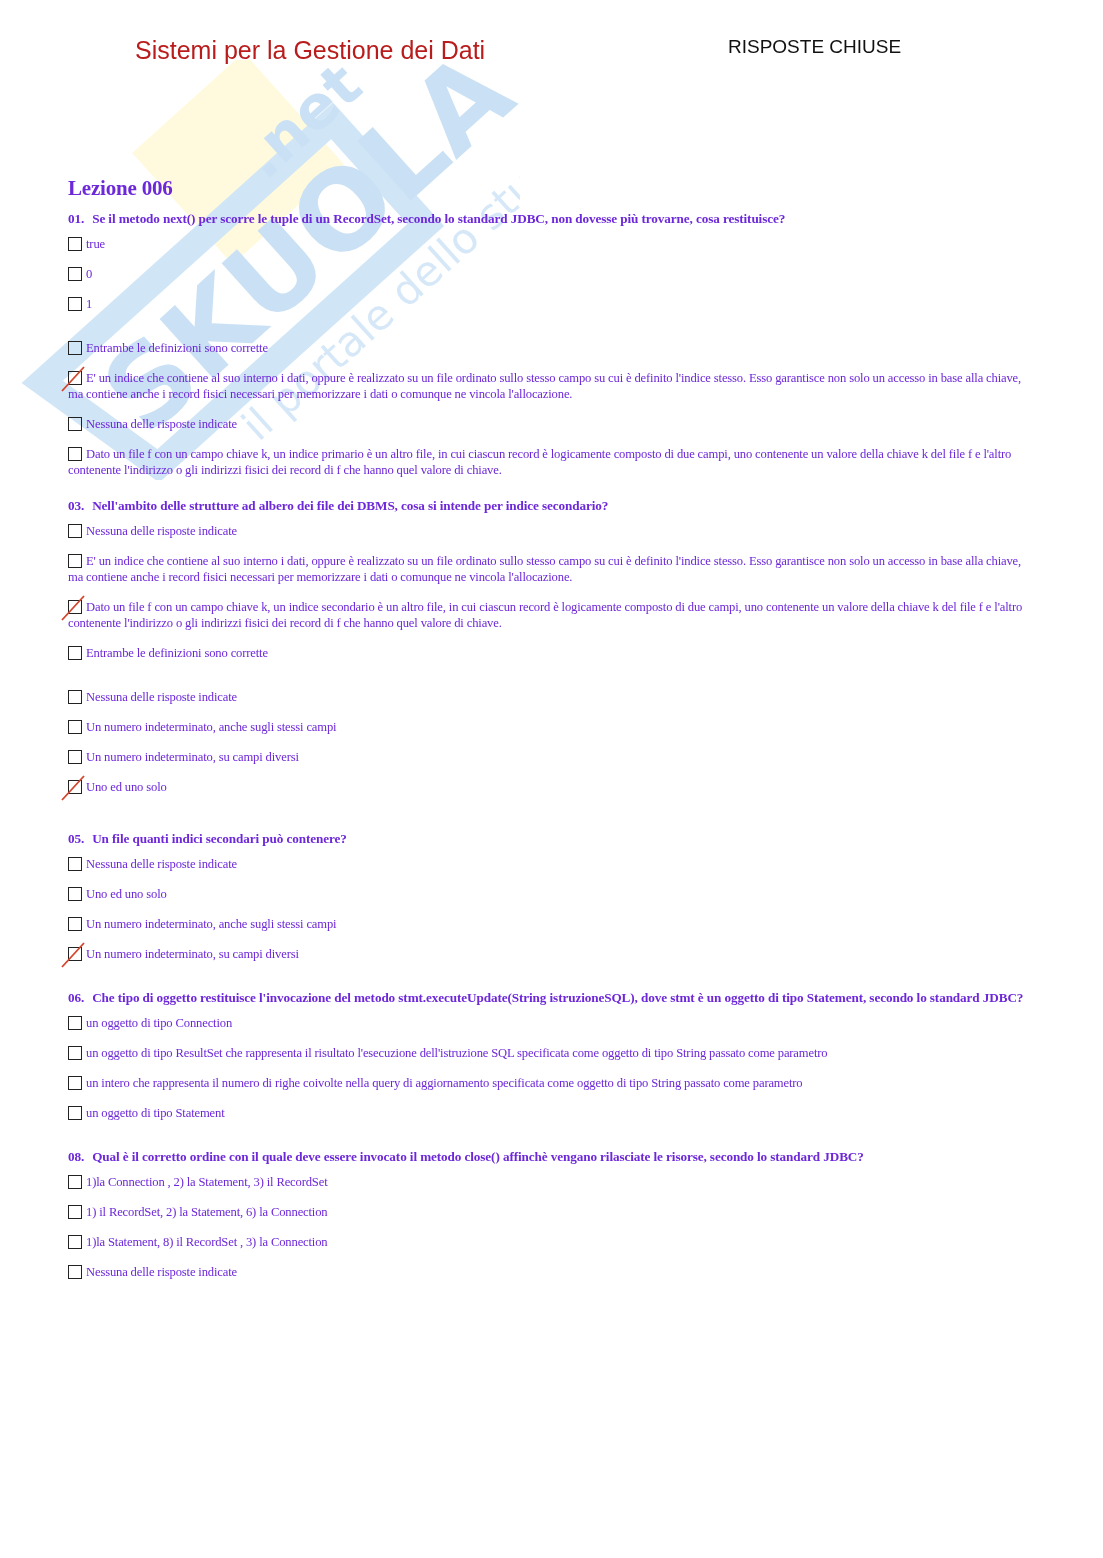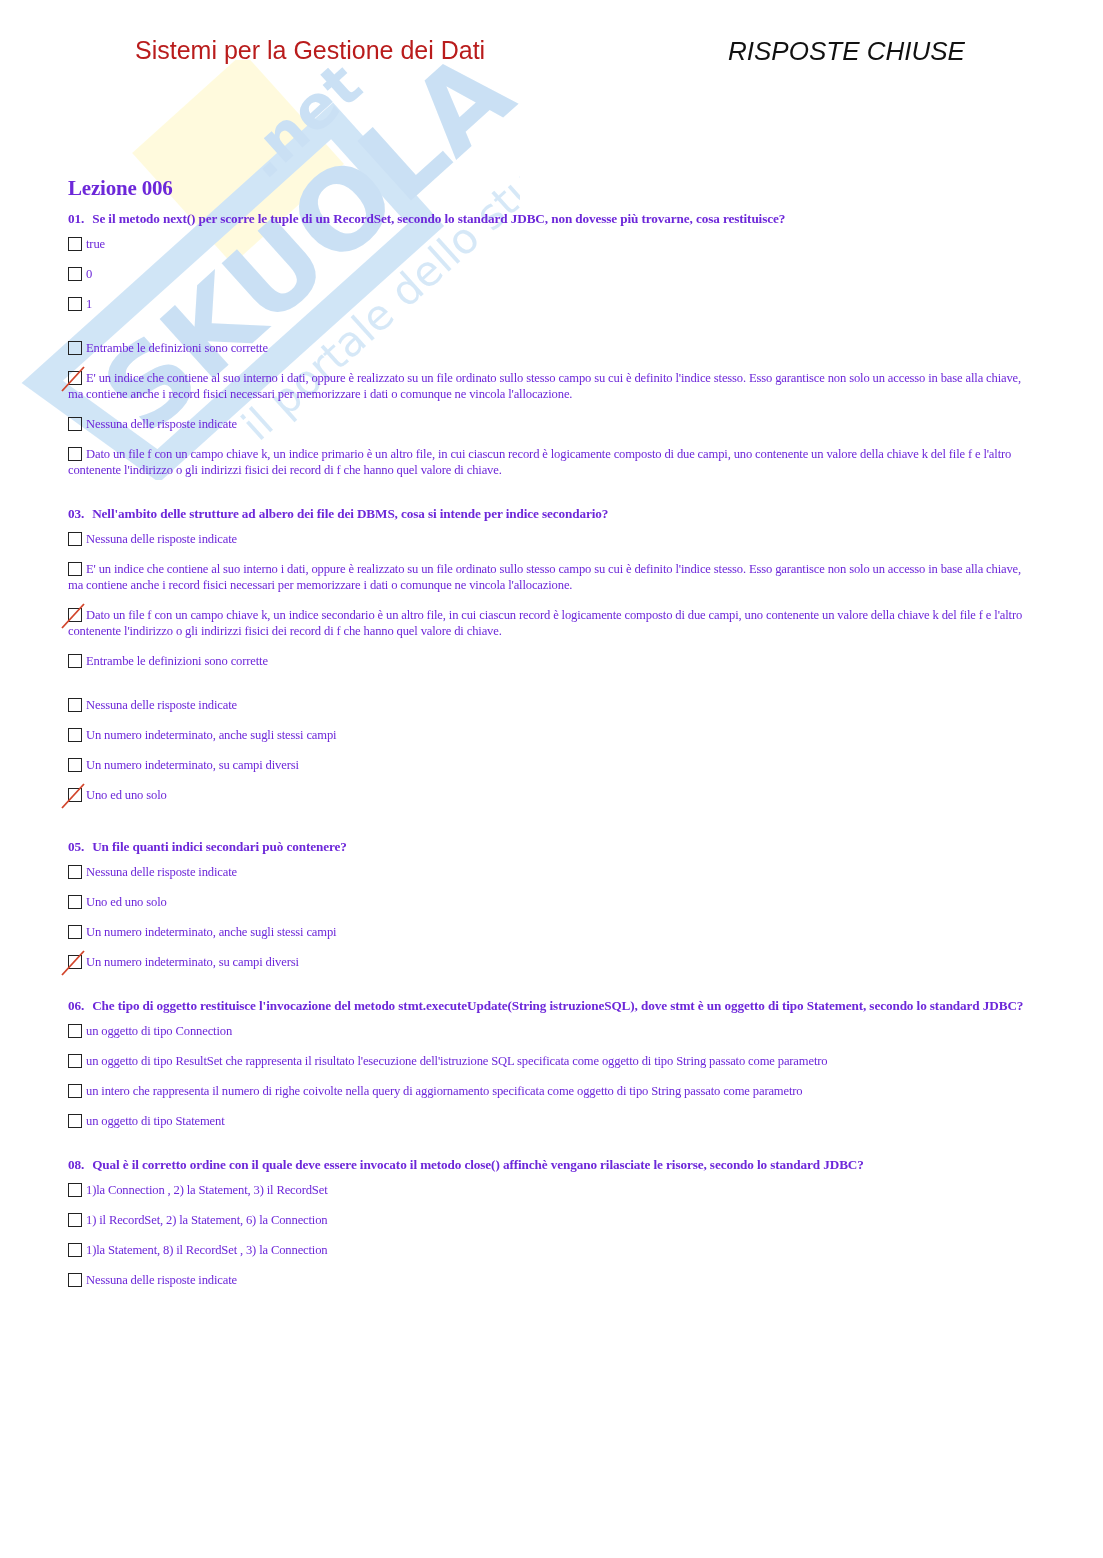--- a/index.html
+++ b/index.html
@@ -1,20 +1,20 @@
 <!DOCTYPE html>
 <html><head>
 <meta charset="utf-8">
 <style>
   html, body { margin: 0; padding: 0; background: #ffffff; }
   body { width: 1103px; height: 1558px; position: relative; overflow: hidden; }
   .page { position: relative; width: 1103px; height: 1558px; }
   .watermark { position: absolute; left: 0; top: 60px; width: 520px; height: 420px; pointer-events: none; z-index: 0; }
   .hdr-left { position: absolute; left: 135px; top: 36px; font-family: "Liberation Sans", sans-serif; font-size: 25px; color: #b91c1c; z-index: 2; }
-  .hdr-right { position: absolute; left: 728px; top: 36px; font-family: "Liberation Sans", sans-serif; font-size: 26px; color: #111; z-index: 2; font-style: italic; }
+  .hdr-right { position: absolute; left: 728px; top: 36px; font-family: "Liberation Sans", sans-serif; font-size: 19px; color: #111; z-index: 2; }
   .content { position: absolute; left: 68px; top: 176px; width: 966px; font-family: "Liberation Serif", serif; color: #6d28d9; z-index: 2; }
   .lesson { font-size: 21px; font-weight: bold; margin: 0 0 10px 0; letter-spacing: -0.2px; }
   .q { margin-bottom: 18px; }
   .q-title { font-size: 13.2px; font-weight: bold; margin: 0 0 10px 0; line-height: 15px; letter-spacing: -0.1px; }
   .q-num { margin-right: 8px; }
   .opt { position: relative; font-size: 12.6px; line-height: 16px; margin: 0 0 14px 0; letter-spacing: -0.15px; }
   .opt:last-child { margin-bottom: 0; }
   .cb { display: inline-block; width: 14px; height: 14px; border: 1.5px solid #222; box-sizing: border-box; vertical-align: -3px; margin-right: 4px; position: relative; background: transparent; }
   .cb .tick { position: absolute; left: -9px; top: -7px; width: 28px; height: 28px; }
   .opt-text { }
@@ -49,21 +49,21 @@
 
     <div class="q" style="margin-top:28px">
       <div class="opt"><span class="cb"></span><span class="opt-text">Entrambe le definizioni sono corrette</span></div>
       <div class="opt"><span class="cb"><svg class="tick" viewBox="0 0 28 28">
               <line x1="2" y1="26" x2="24" y2="2" stroke="#d2452b" stroke-width="1.8"></line>
             </svg></span><span class="opt-text">E' un indice che contiene al suo interno i dati, oppure è realizzato su un file ordinato sullo stesso campo su cui è definito l'indice stesso. Esso garantisce non solo un accesso in base alla chiave, ma contiene anche i record fisici necessari per memorizzare i dati o comunque ne vincola l'allocazione.</span></div>
       <div class="opt"><span class="cb"></span><span class="opt-text">Nessuna delle risposte indicate</span></div>
       <div class="opt"><span class="cb"></span><span class="opt-text">Dato un file f con un campo chiave k, un indice primario è un altro file, in cui ciascun record è logicamente composto di due campi, uno contenente un valore della chiave k del file f e l'altro contenente l'indirizzo o gli indirizzi fisici dei record di f che hanno quel valore di chiave.</span></div>
     </div>
 
-    <div class="q" style="margin-top:28px">
+    <div class="q" style="margin-top:20px">
       <div class="q-title"><span class="q-num">03.</span><span>Nell'ambito delle strutture ad albero dei file dei DBMS, cosa si intende per indice secondario?</span></div>
       <div class="opt"><span class="cb"></span><span class="opt-text">Nessuna delle risposte indicate</span></div>
       <div class="opt"><span class="cb"></span><span class="opt-text">E' un indice che contiene al suo interno i dati, oppure è realizzato su un file ordinato sullo stesso campo su cui è definito l'indice stesso. Esso garantisce non solo un accesso in base alla chiave, ma contiene anche i record fisici necessari per memorizzare i dati o comunque ne vincola l'allocazione.</span></div>
       <div class="opt"><span class="cb"><svg class="tick" viewBox="0 0 28 28">
               <line x1="2" y1="26" x2="24" y2="2" stroke="#d2452b" stroke-width="1.8"></line>
             </svg></span><span class="opt-text">Dato un file f con un campo chiave k, un indice secondario è un altro file, in cui ciascun record è logicamente composto di due campi, uno contenente un valore della chiave k del file f e l'altro contenente l'indirizzo o gli indirizzi fisici dei record di f che hanno quel valore di chiave.</span></div>
       <div class="opt"><span class="cb"></span><span class="opt-text">Entrambe le definizioni sono corrette</span></div>
     </div>
 
     <div class="q" style="margin-top:28px">

